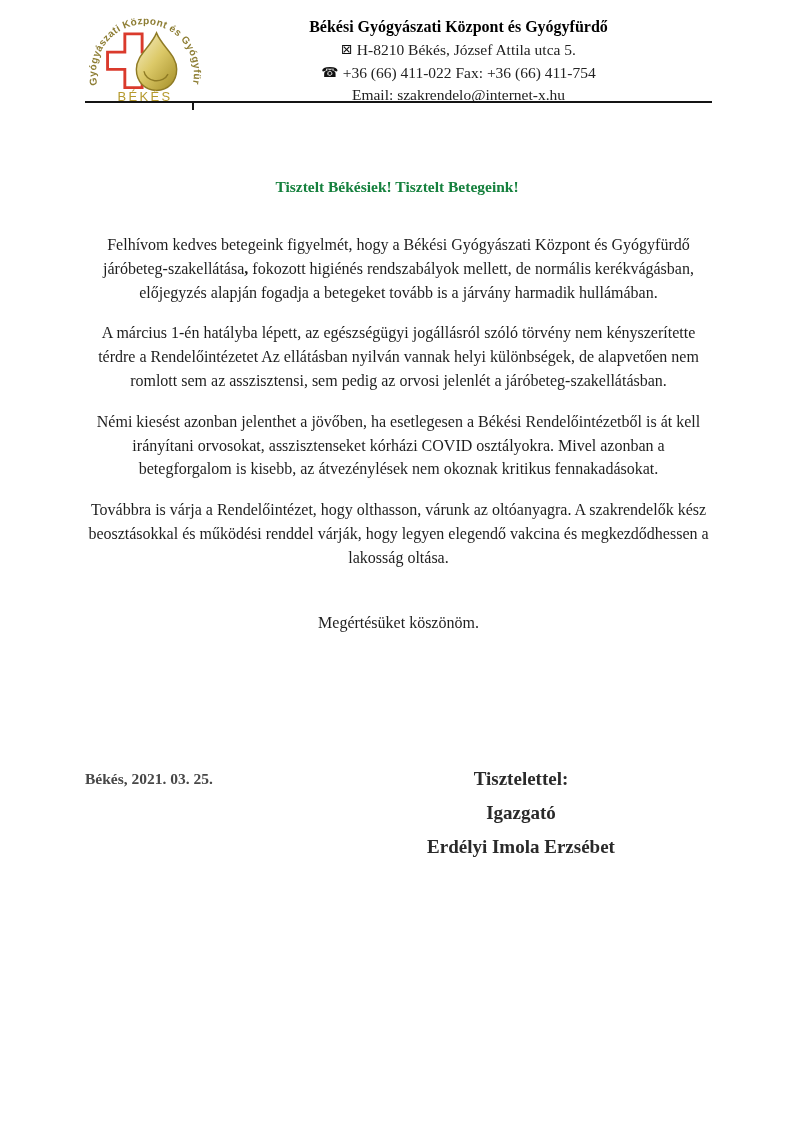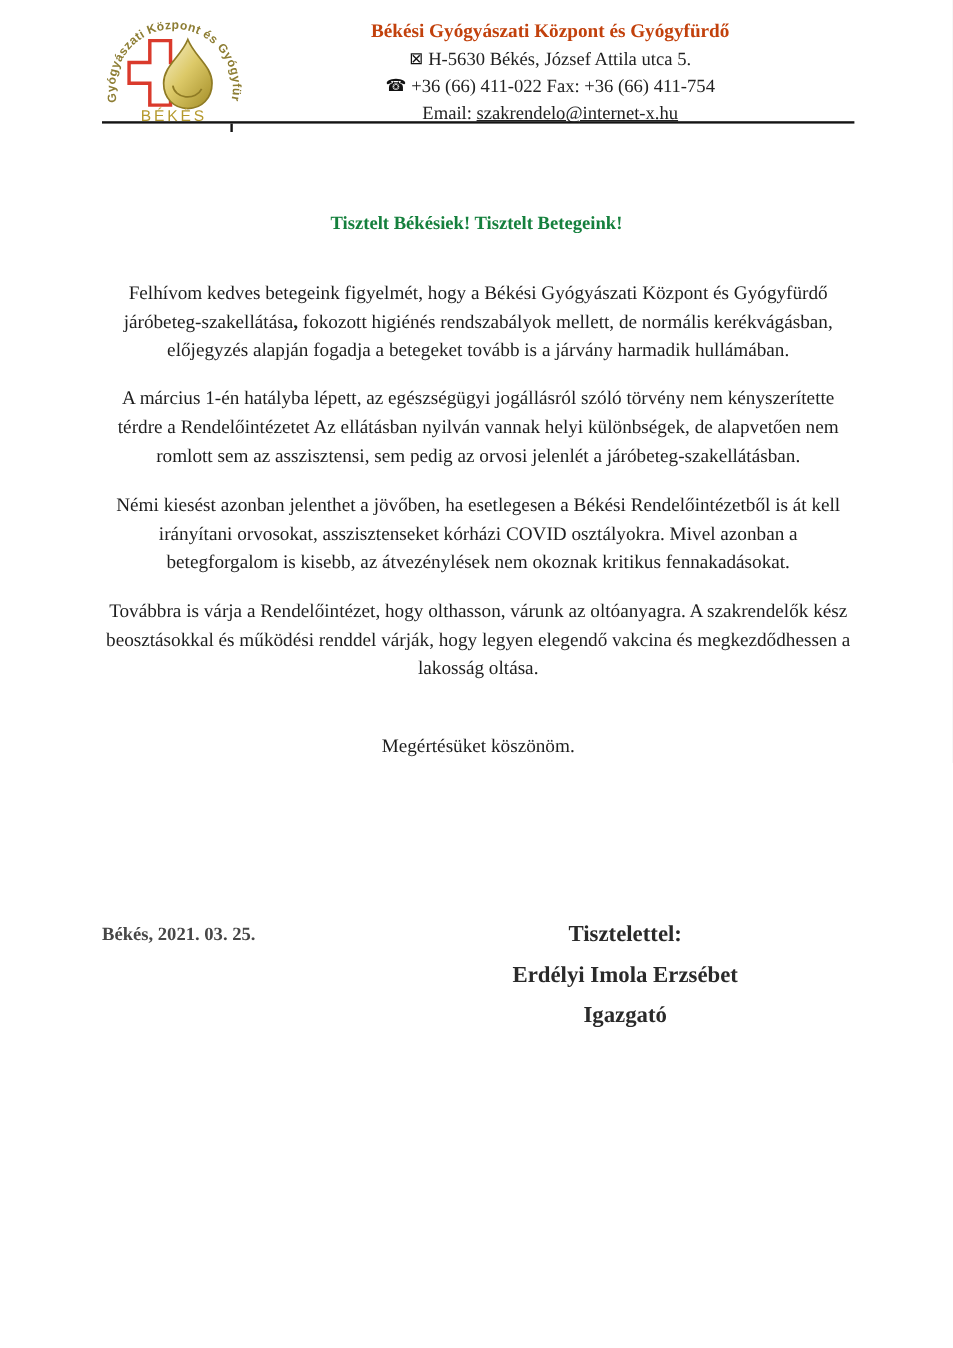--- a/index.html
+++ b/index.html
@@ -13,21 +13,21 @@
     overflow:hidden;
     -webkit-font-smoothing:antialiased;
   }
   
   .letterhead{
     position:absolute;left:85px;top:6px;width:627px;
     display:flex;align-items:flex-start;
   }
   .logo-box{width:120px;height:96px;flex:none;}
   .head-text{flex:1;text-align:center;padding-top:10px;}
-  .org-name{font-weight:bold;font-size:16px;line-height:21px;margin-bottom:2px;color:#c2410c;}
+  .org-name{font-weight:bold;font-size:16px;line-height:21px;margin-bottom:2px;color:#000000;}
   .head-line{font-size:15.5px;line-height:21.5px;color:#222;}
   .head-icon{display:inline-block;font-family:"DejaVu Sans",sans-serif;font-size:14px;position:relative;top:-1px;margin-right:4px;color:#111;}
   .email-link{color:inherit;text-decoration:underline;cursor:pointer;}
   .head-rule{position:absolute;left:85px;top:101px;width:627px;height:0;border-top:2px solid #141414;}
   .head-rule-tick{position:absolute;left:192px;top:103px;width:2px;height:7px;background:#141414;}
   
   .salutation{
     position:absolute;left:0;top:178px;width:794px;
     text-align:center;font-weight:bold;font-size:15.5px;color:#15803d;
   }
@@ -66,21 +66,21 @@
         <path d="M59,68 a13,11 0 0 0 25,3" fill="none" stroke="#8f7b25" stroke-width="1.5"></path>
         <text font-size="10.5" font-family="Liberation Sans, sans-serif" font-weight="bold" fill="#8d7d33" letter-spacing="0.4">
           <textPath href="#arcPath" startOffset="2">Gyógyászati Központ és Gyógyfürdő</textPath>
         </text>
         <text x="60" y="99" text-anchor="middle" font-size="13.5" letter-spacing="2.5" fill="#b5992d" font-family="Liberation Sans, sans-serif">BÉKÉS</text>
       </svg>
     </div>
     <div class="head-text">
       <div class="org-name">Békési Gyógyászati Központ és Gyógyfürdő</div>
       <div class="head-line">
-        <span class="head-icon">⊠</span><span>H-5630 Békés, József Attila utca 5.</span>
+        <span class="head-icon">⊠</span><span>H-8210 Békés, József Attila utca 5.</span>
       </div>
       <div class="head-line">
         <span class="head-icon">☎</span><span>+36 (66) 411-022 Fax: +36 (66) 411-754</span>
       </div>
       <div class="head-line">
         <span>Email:</span>
         <a class="email-link">szakrendelo@internet-x.hu</a>
       </div>
     </div>
   </div>
@@ -93,19 +93,19 @@
     <p><span>Felhívom kedves betegeink figyelmét, hogy a Békési Gyógyászati Központ és Gyógyfürdő járóbeteg-szakellátása</span><span class="bold-run">,</span><span> fokozott higiénés rendszabályok mellett, de normális kerékvágásban, előjegyzés alapján fogadja a betegeket tovább is a járvány harmadik hullámában.</span></p>
     <p>A március 1-én hatályba lépett, az egészségügyi jogállásról szóló törvény nem kényszerítette térdre a Rendelőintézetet Az ellátásban nyilván vannak helyi különbségek, de alapvetően nem romlott sem az asszisztensi, sem pedig az orvosi jelenlét a járóbeteg-szakellátásban.</p>
     <p>Némi kiesést azonban jelenthet a jövőben, ha esetlegesen a Békési Rendelőintézetből is át kell irányítani orvosokat, asszisztenseket kórházi COVID osztályokra. Mivel azonban a betegforgalom is kisebb, az átvezénylések nem okoznak kritikus fennakadásokat.</p>
     <p>Továbbra is várja a Rendelőintézet, hogy olthasson, várunk az oltóanyagra. A szakrendelők kész beosztásokkal és működési renddel várják, hogy legyen elegendő vakcina és megkezdődhessen a lakosság oltása.</p>
     <p class="closing-par">Megértésüket köszönöm.</p>
 
     <div class="signature">
       <span class="sig-date">Békés, 2021. 03. 25.</span>
       <div class="sig-col">
         <div class="sig-line">Tisztelettel:</div>
+        <div class="sig-line">Igazgató</div>
         <div class="sig-line">Erdélyi Imola Erzsébet</div>
-        <div class="sig-line">Igazgató</div>
       </div>
     </div>
   </div>
 
 </div>
 
 </body></html>

